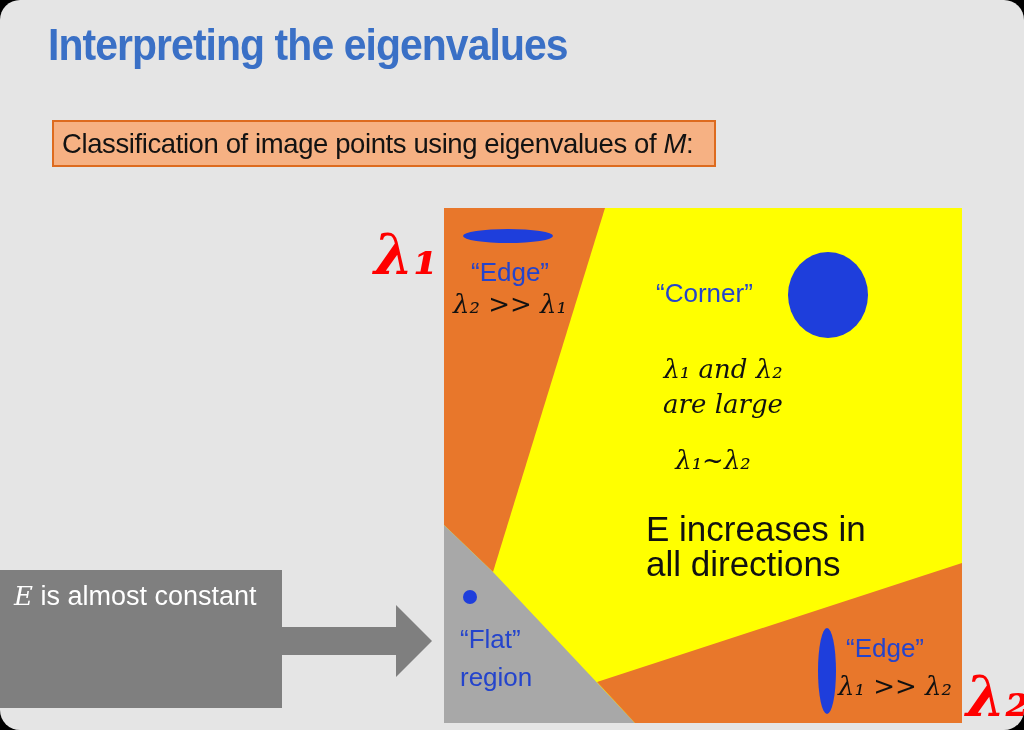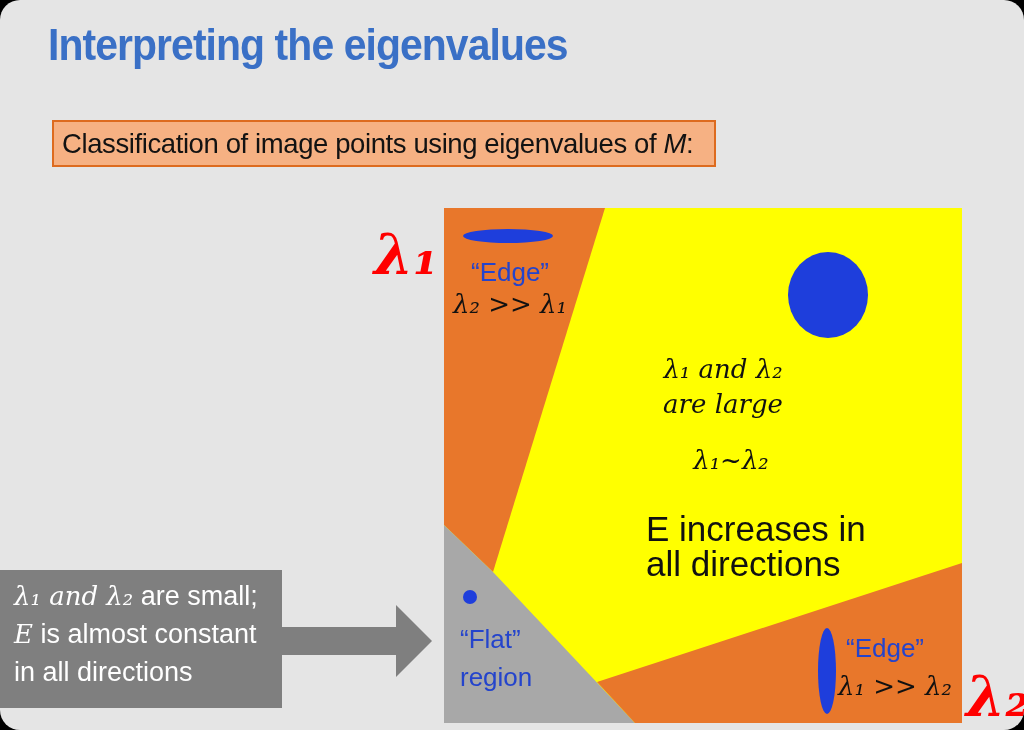--- a/index.html
+++ b/index.html
@@ -21,21 +21,21 @@
   .sq-text{position:absolute;white-space:nowrap;}
   .blue-t{color:#2444CC;font-size:26px;}
   .black-t{color:#111;font-size:35px;}
   .math{font-family:"DejaVu Serif","DejaVu Sans",serif;font-style:italic;color:#111;
         font-size:26px;}
   .ctr{text-align:center;}
   .edge-top-label{left:2px;top:49px;width:128px;}
   .edge-top-formula{left:-4px;top:81px;width:140px;font-style:italic;}
   .corner-label{left:212px;top:70px;}
   .corner-math{left:196px;top:144px;width:166px;line-height:35px;}
-  .similar{left:204px;top:237px;width:166px;}
+  .similar{left:186px;top:237px;width:166px;}
   .e-block{left:202px;top:303px;line-height:35px;}
   .flat-block{left:16px;top:412px;line-height:38px;}
   .edge-right-label{left:383px;top:425px;width:116px;}
   .edge-right-formula{left:382px;top:463px;width:138px;}
   .callout{position:absolute;left:0;top:570px;width:282px;height:138px;background:#7F7F7F;
            color:#fff;font-size:27px;line-height:38px;box-sizing:border-box;
            padding:7px 0 0 14px;white-space:nowrap;}
   .callout .math{color:#fff;font-size:26px;}
   .arrow-svg{position:absolute;left:282px;top:603px;}
   .line{display:block;}
@@ -62,20 +62,21 @@
       <polygon points="153,474 518,355 518,515 191,515" fill="#E8772B"></polygon>
       <ellipse cx="64" cy="28" rx="45" ry="7" fill="#1E3EDC"></ellipse>
       <ellipse cx="384" cy="87" rx="40" ry="43" fill="#1E3EDC"></ellipse>
       <circle cx="26" cy="389" r="7" fill="#1E3EDC"></circle>
       <ellipse cx="383" cy="463" rx="9" ry="43" fill="#1E3EDC"></ellipse>
     </svg>
 
     <div class="sq-text blue-t ctr edge-top-label">“Edge”</div>
     <div class="sq-text math ctr edge-top-formula">λ₂ &gt;&gt; λ₁</div>
 
+    <div class="sq-text blue-t corner-label">“Corner”</div>
 
     <div class="sq-text math ctr corner-math">
       <span class="line">λ₁ and λ₂</span>
       <span class="line">are large</span>
     </div>
 
     <div class="sq-text math ctr similar">λ₁~λ₂</div>
 
     <div class="sq-text black-t e-block">
       <span class="line">E increases in</span>
@@ -85,23 +86,21 @@
     <div class="sq-text blue-t flat-block">
       <span class="line">“Flat”</span>
       <span class="line">region</span>
     </div>
 
     <div class="sq-text blue-t ctr edge-right-label">“Edge”</div>
     <div class="sq-text math ctr edge-right-formula">λ₁ &gt;&gt; λ₂</div>
   </div>
 
   <div class="callout">
-    <span class="line"><span class="math">λ₁ and λ₂</span><span> are small;</span></span>
     <span class="line"><span class="math">E</span><span> is almost constant</span></span>
-    <span class="line">in all directions</span>
   </div>
 
   <svg class="arrow-svg" width="152" height="76" viewBox="0 0 152 76">
     <rect x="0" y="24" width="114" height="28" fill="#7F7F7F"></rect>
     <polygon points="114,2 114,74 150,38" fill="#7F7F7F"></polygon>
   </svg>
 
 </div>
 
 </body></html>

